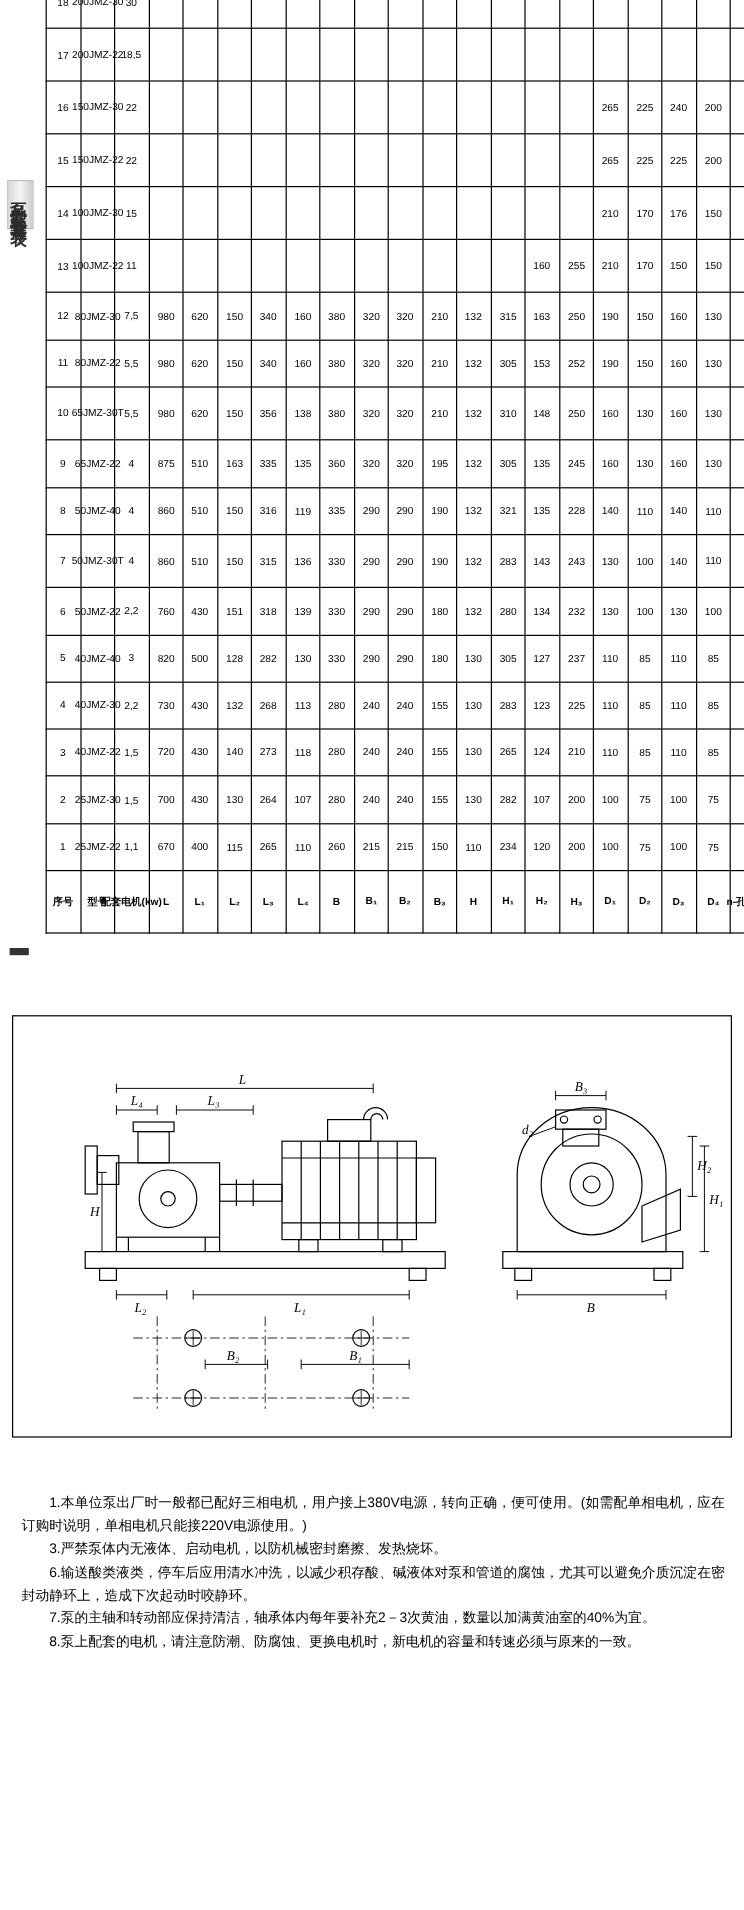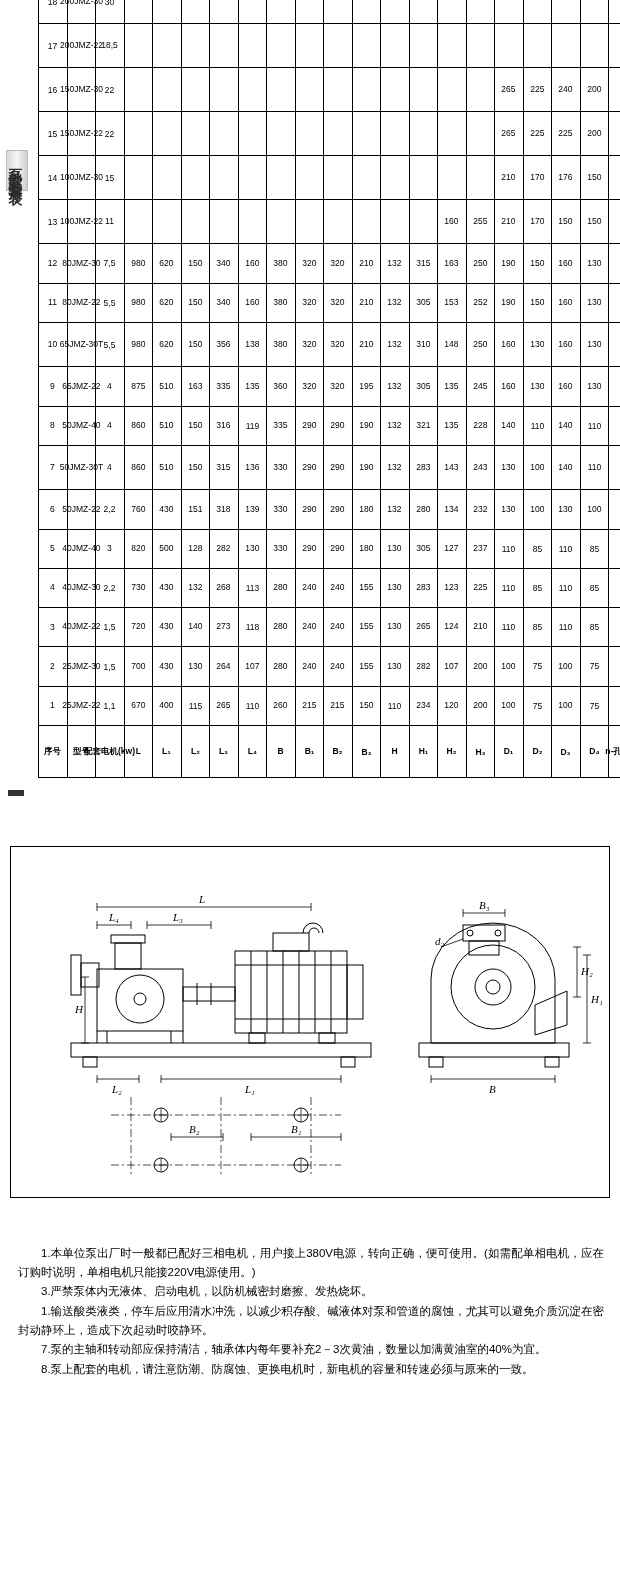--- a/index.html
+++ b/index.html
@@ -725,18 +725,18 @@
         <text x="580" y="156">H₁</text>
         <text x="478" y="246">B</text>
       </g>
     </svg>
   </div>
 
 
   <div class="usage" id="usage-list">
       <p>1.本单位泵出厂时一般都已配好三相电机，用户接上380V电源，转向正确，便可使用。(如需配单相电机，应在订购时说明，单相电机只能接220V电源使用。)</p>
       <p>3.严禁泵体内无液体、启动电机，以防机械密封磨擦、发热烧坏。</p>
-      <p>1.输送酸类液类，停车后应用清水冲洗，以减少积存酸、碱液体对泵和管道的腐蚀，尤其可以避免介质沉淀在密封动静环上，造成下次起动时咬静环。</p>
+      <p>6.输送酸类液类，停车后应用清水冲洗，以减少积存酸、碱液体对泵和管道的腐蚀，尤其可以避免介质沉淀在密封动静环上，造成下次起动时咬静环。</p>
       <p>7.泵的主轴和转动部应保持清洁，轴承体内每年要补充2－3次黄油，数量以加满黄油室的40%为宜。</p>
       <p>8.泵上配套的电机，请注意防潮、防腐蚀、更换电机时，新电机的容量和转速必须与原来的一致。</p>
     </div>
 
 </div>
 
 </body></html>

